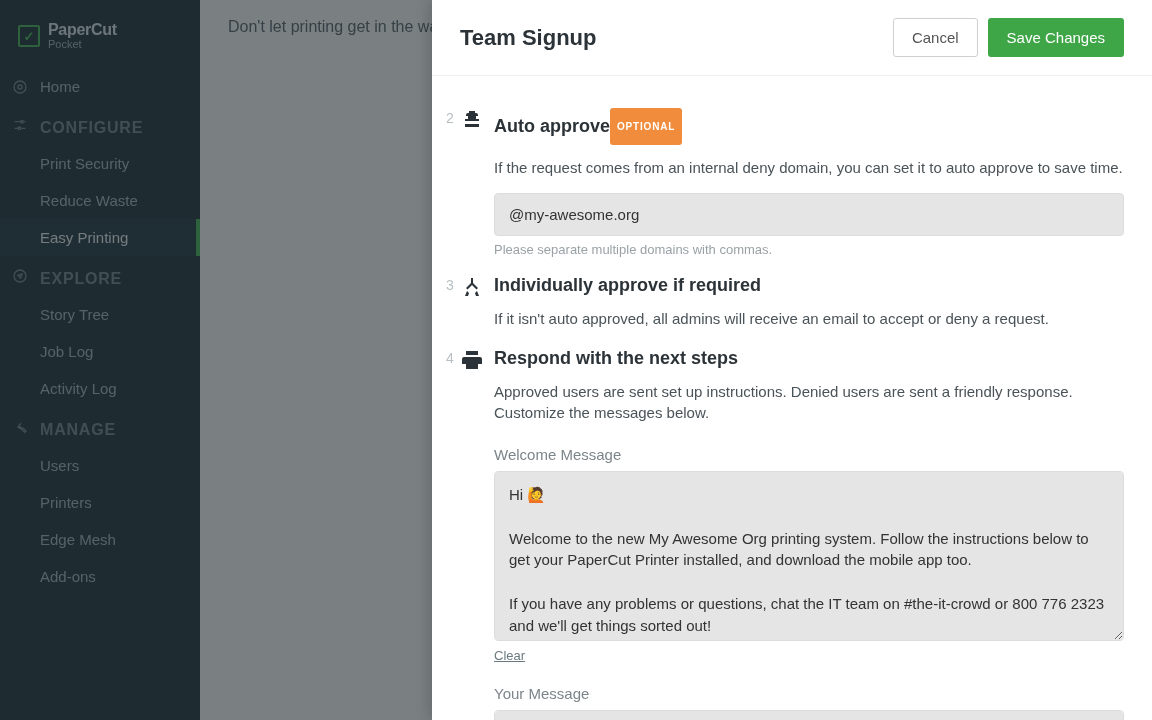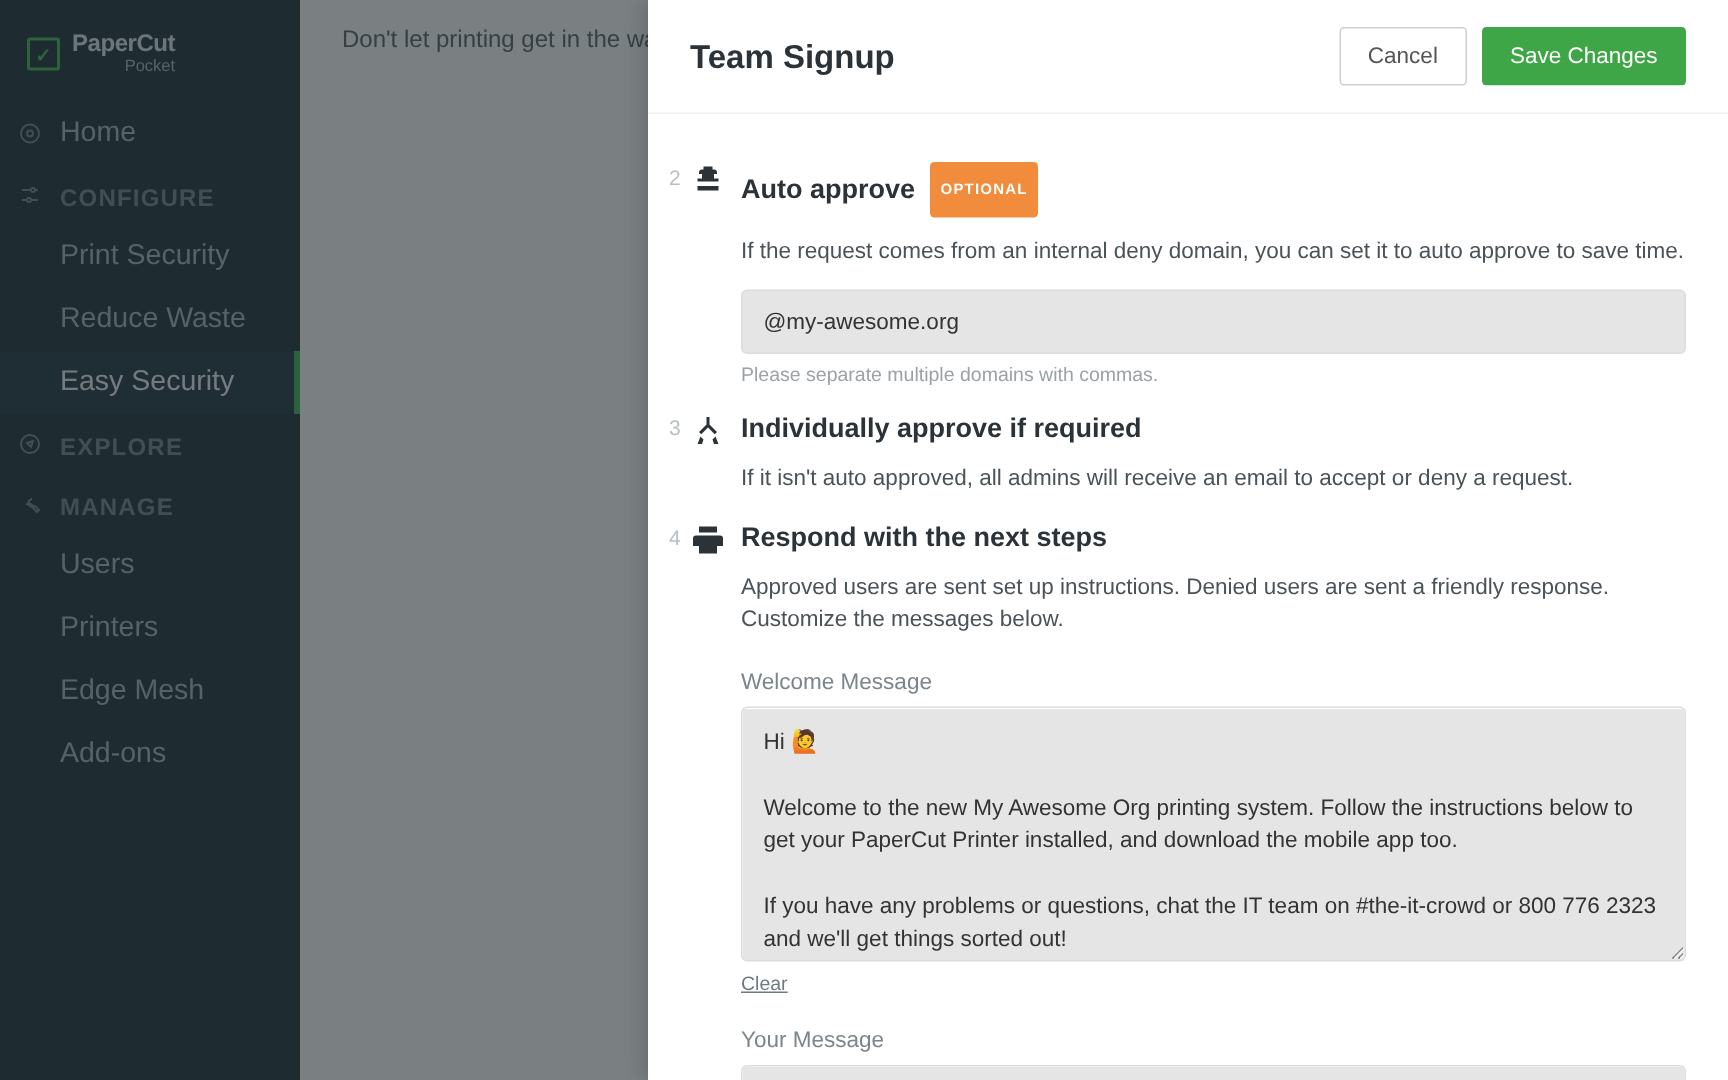--- a/index.html
+++ b/index.html
@@ -39,27 +39,27 @@
     padding:22px 18px 18px;
     color:#d7e0e3;
   }
   .logo-icon{
     width:22px;height:22px;border:2px solid #4db65b;border-radius:2px;
     display:flex;align-items:center;justify-content:center;
     color:#4db65b;font-weight:bold;font-size:13px;
   }
   .logo-text{line-height:1.05;}
   .logo-text .brand{font-weight:600;font-size:16px;letter-spacing:-0.3px;}
-  .logo-text .sub{font-size:11px;display:block;color:#a8b5ba;text-align:right;}
+  .logo-text .sub{font-size:11px;display:block;color:#a8b5ba;}
   .nav{list-style:none;margin:0;padding:0;}
   .nav-item{
     padding:10px 16px 10px 40px;
     color:var(--sidebar-text);
     position:relative;
-    font-size:19px;
+    font-size:15px;
     cursor:pointer;
   }
   .nav-item.active{background:var(--sidebar-active);color:#e7edef;}
   .nav-item.active::after{
     content:"";position:absolute;right:0;top:0;bottom:0;width:4px;background:#4db65b;
   }
   .nav-head{
     padding:14px 16px 8px 40px;
     color:var(--sidebar-text-muted);
     font-size:16px;letter-spacing:0.8px;font-weight:600;
@@ -134,21 +134,21 @@
   }
   .step{
     position:relative;padding-left:34px;margin-top:18px;
   }
   .step-num{
     position:absolute;left:-14px;top:2px;color:#b7bfc3;font-size:14px;
   }
   .step-icon{
     position:absolute;left:0;top:0;width:24px;height:24px;color:#2b3338;
   }
-  .step-title{font-size:18px;font-weight:700;color:#2b3338;display:flex;align-items:center;gap:10px;}
+  .step-title{font-size:18px;font-weight:700;color:#2b3338;display:flex;align-items:center;}
   .badge-opt{
     background:var(--badge-orange);color:#fff;font-size:10px;letter-spacing:0.8px;
     font-weight:700;padding:13px 7px;border-radius:3px;
   }
   .step-desc{margin:12px 0 14px;color:#4a5358;font-size:15px;line-height:1.45;}
   .field-input{
     width:100%;padding:12px 14px;border:1px solid var(--border);border-radius:4px;
     font-size:15px;color:#333;background:#e5e5e5;
   }
   .helper{color:#9aa2a6;font-size:13px;margin-top:6px;}
@@ -189,32 +189,37 @@
           <path d="M4 7h10M4 17h6M18 7h2M14 17h6"></path>
           <circle cx="15" cy="7" r="2"></circle>
           <circle cx="11" cy="17" r="2"></circle>
         </svg>
     </span>
     <span>CONFIGURE</span>
   </div>
   <ul class="nav">
     <li class="nav-item"><span>Print Security</span></li>
     <li class="nav-item"><span>Reduce Waste</span></li>
-    <li class="nav-item active"><span>Easy Security</span></li>
+    <li class="nav-item active"><span>Easy Printing</span></li>
   </ul>
 
   <div class="nav-head">
     <span class="nh-icon">
       <svg viewBox="0 0 24 24" fill="none" stroke="currentColor" stroke-width="2">
           <circle cx="12" cy="12" r="9"></circle>
           <path d="M15 9l-2 6-4-4z"></path>
         </svg>
     </span>
     <span>EXPLORE</span>
   </div>
+  <ul class="nav">
+    <li class="nav-item"><span>Story Tree</span></li>
+    <li class="nav-item"><span>Job Log</span></li>
+    <li class="nav-item"><span>Activity Log</span></li>
+  </ul>
 
   <div class="nav-head">
     <span class="nh-icon">
       <svg viewBox="0 0 24 24" fill="none" stroke="currentColor" stroke-width="2">
           <path d="M14 7a4 4 0 1 0 3 7l4 4-2 2-4-4a4 4 0 0 0-7-3"></path>
         </svg>
     </span>
     <span>MANAGE</span>
   </div>
   <ul class="nav">

